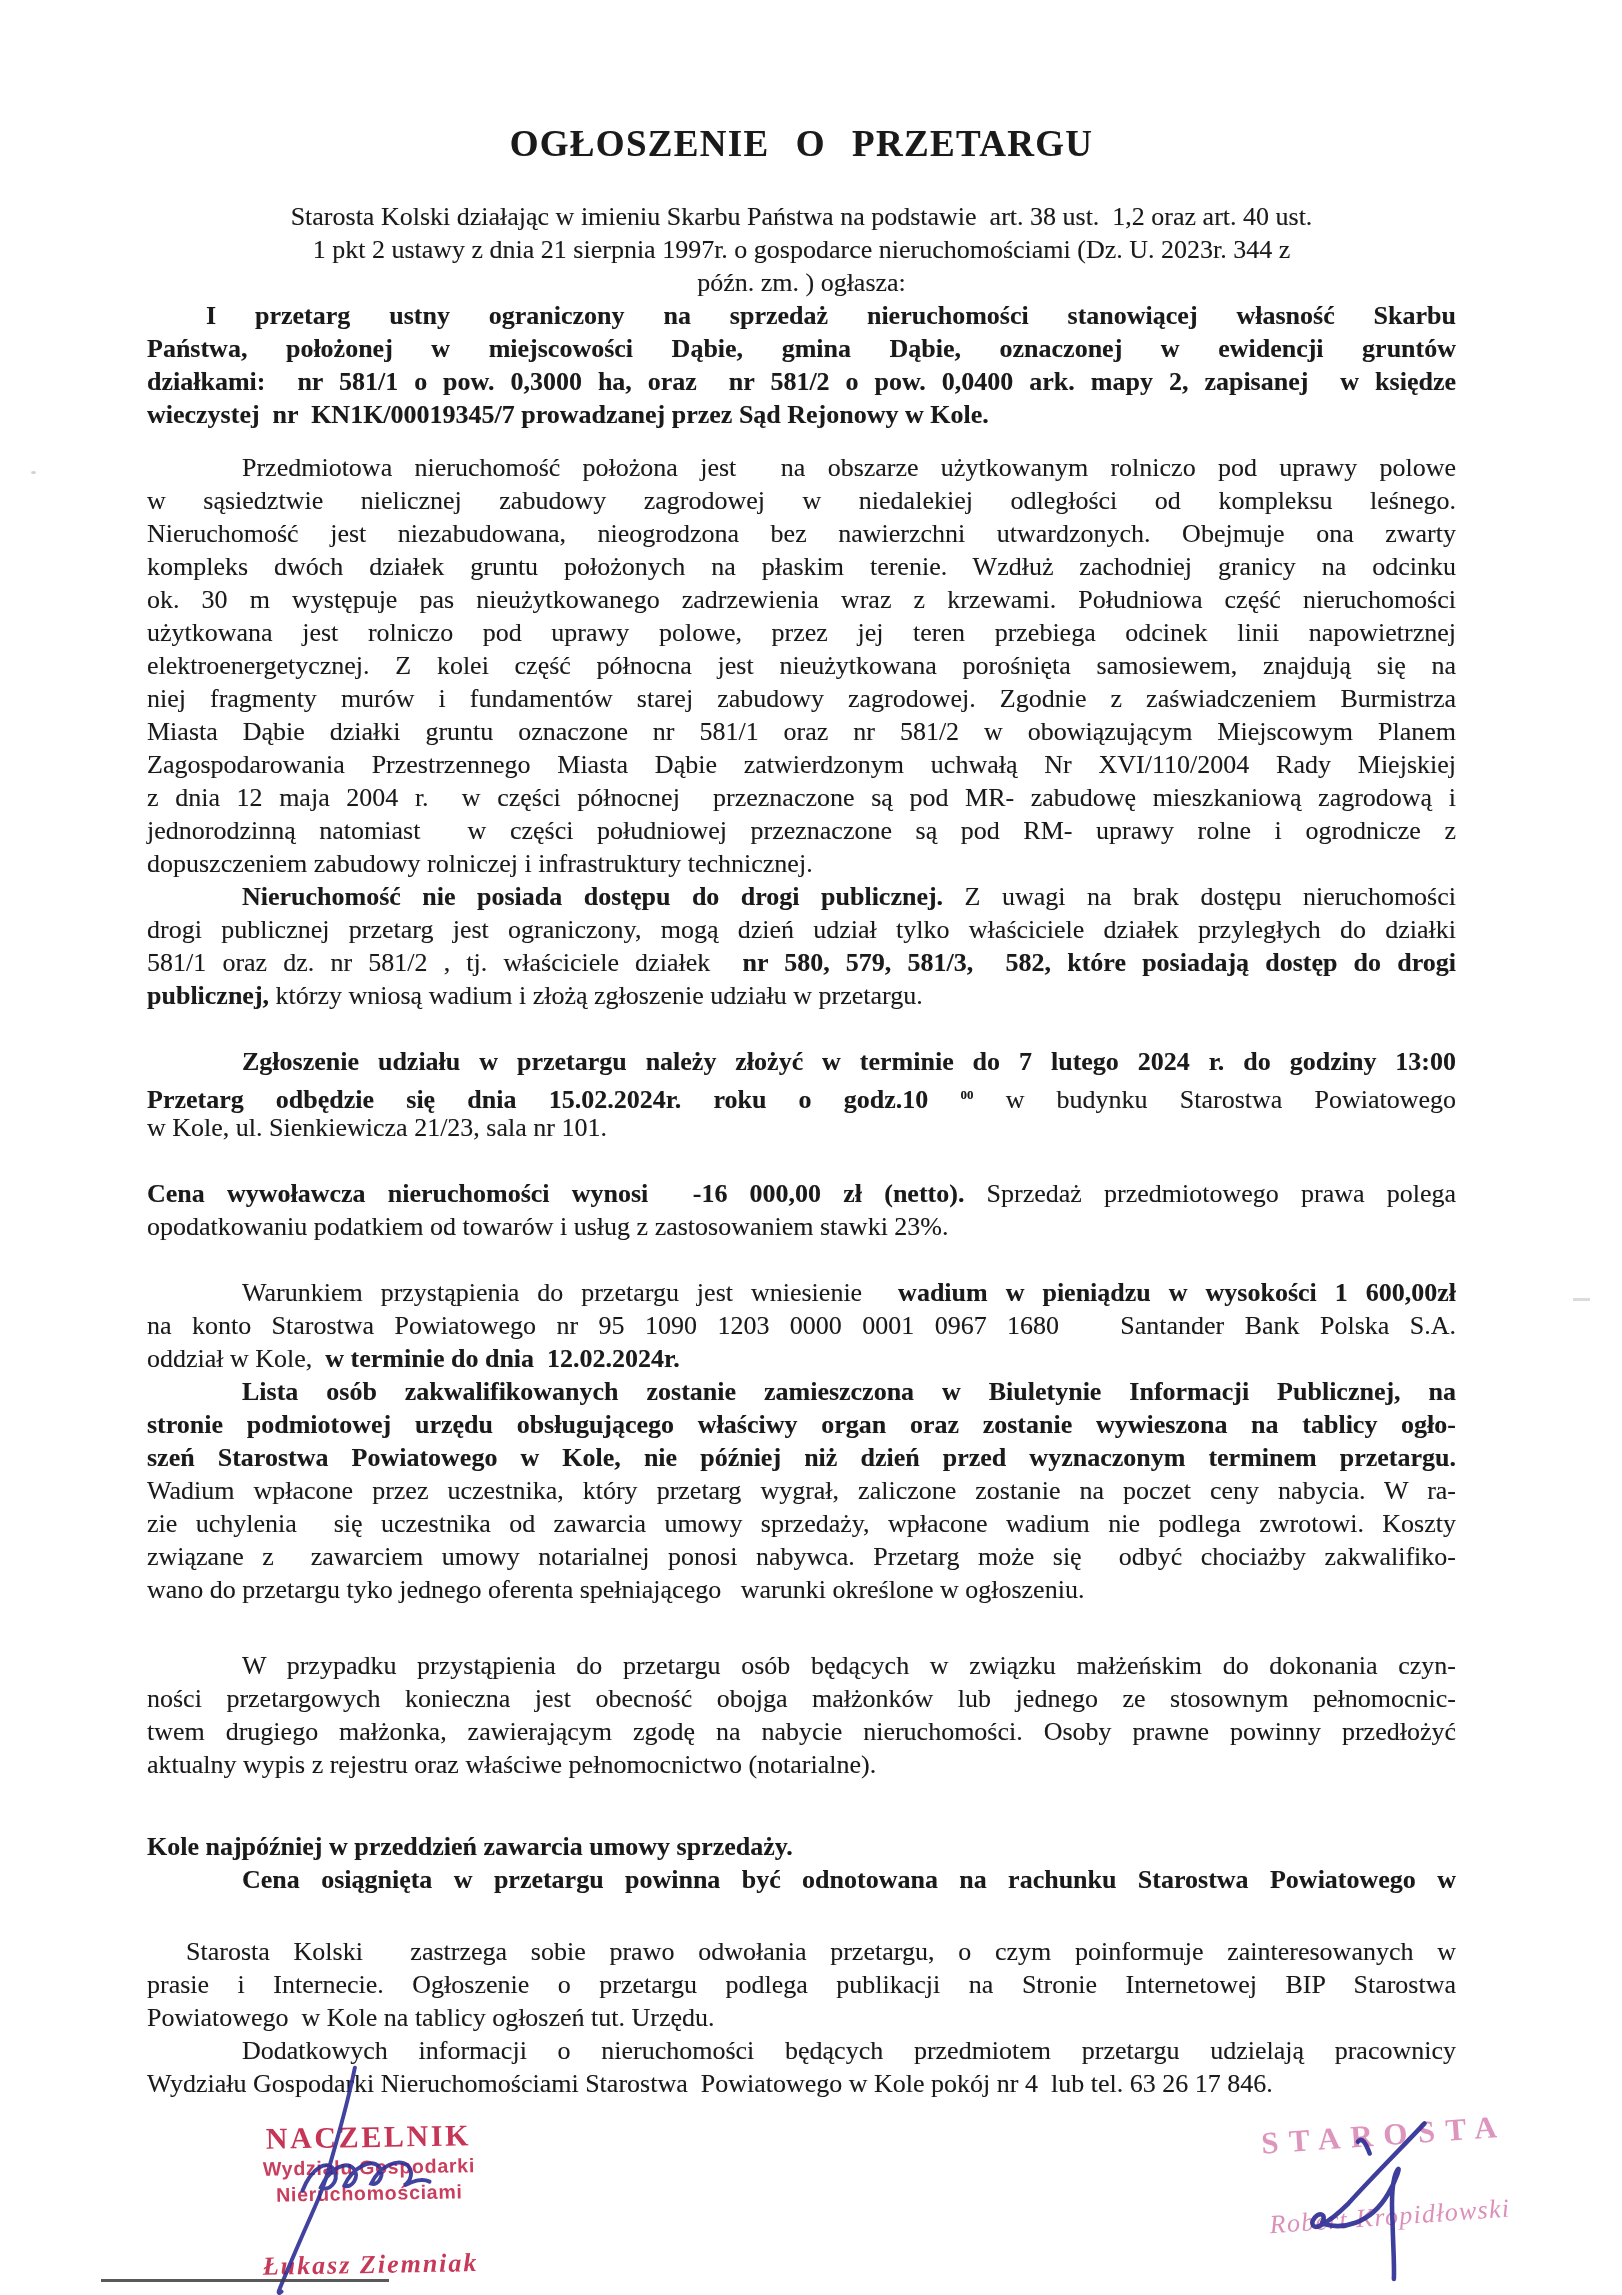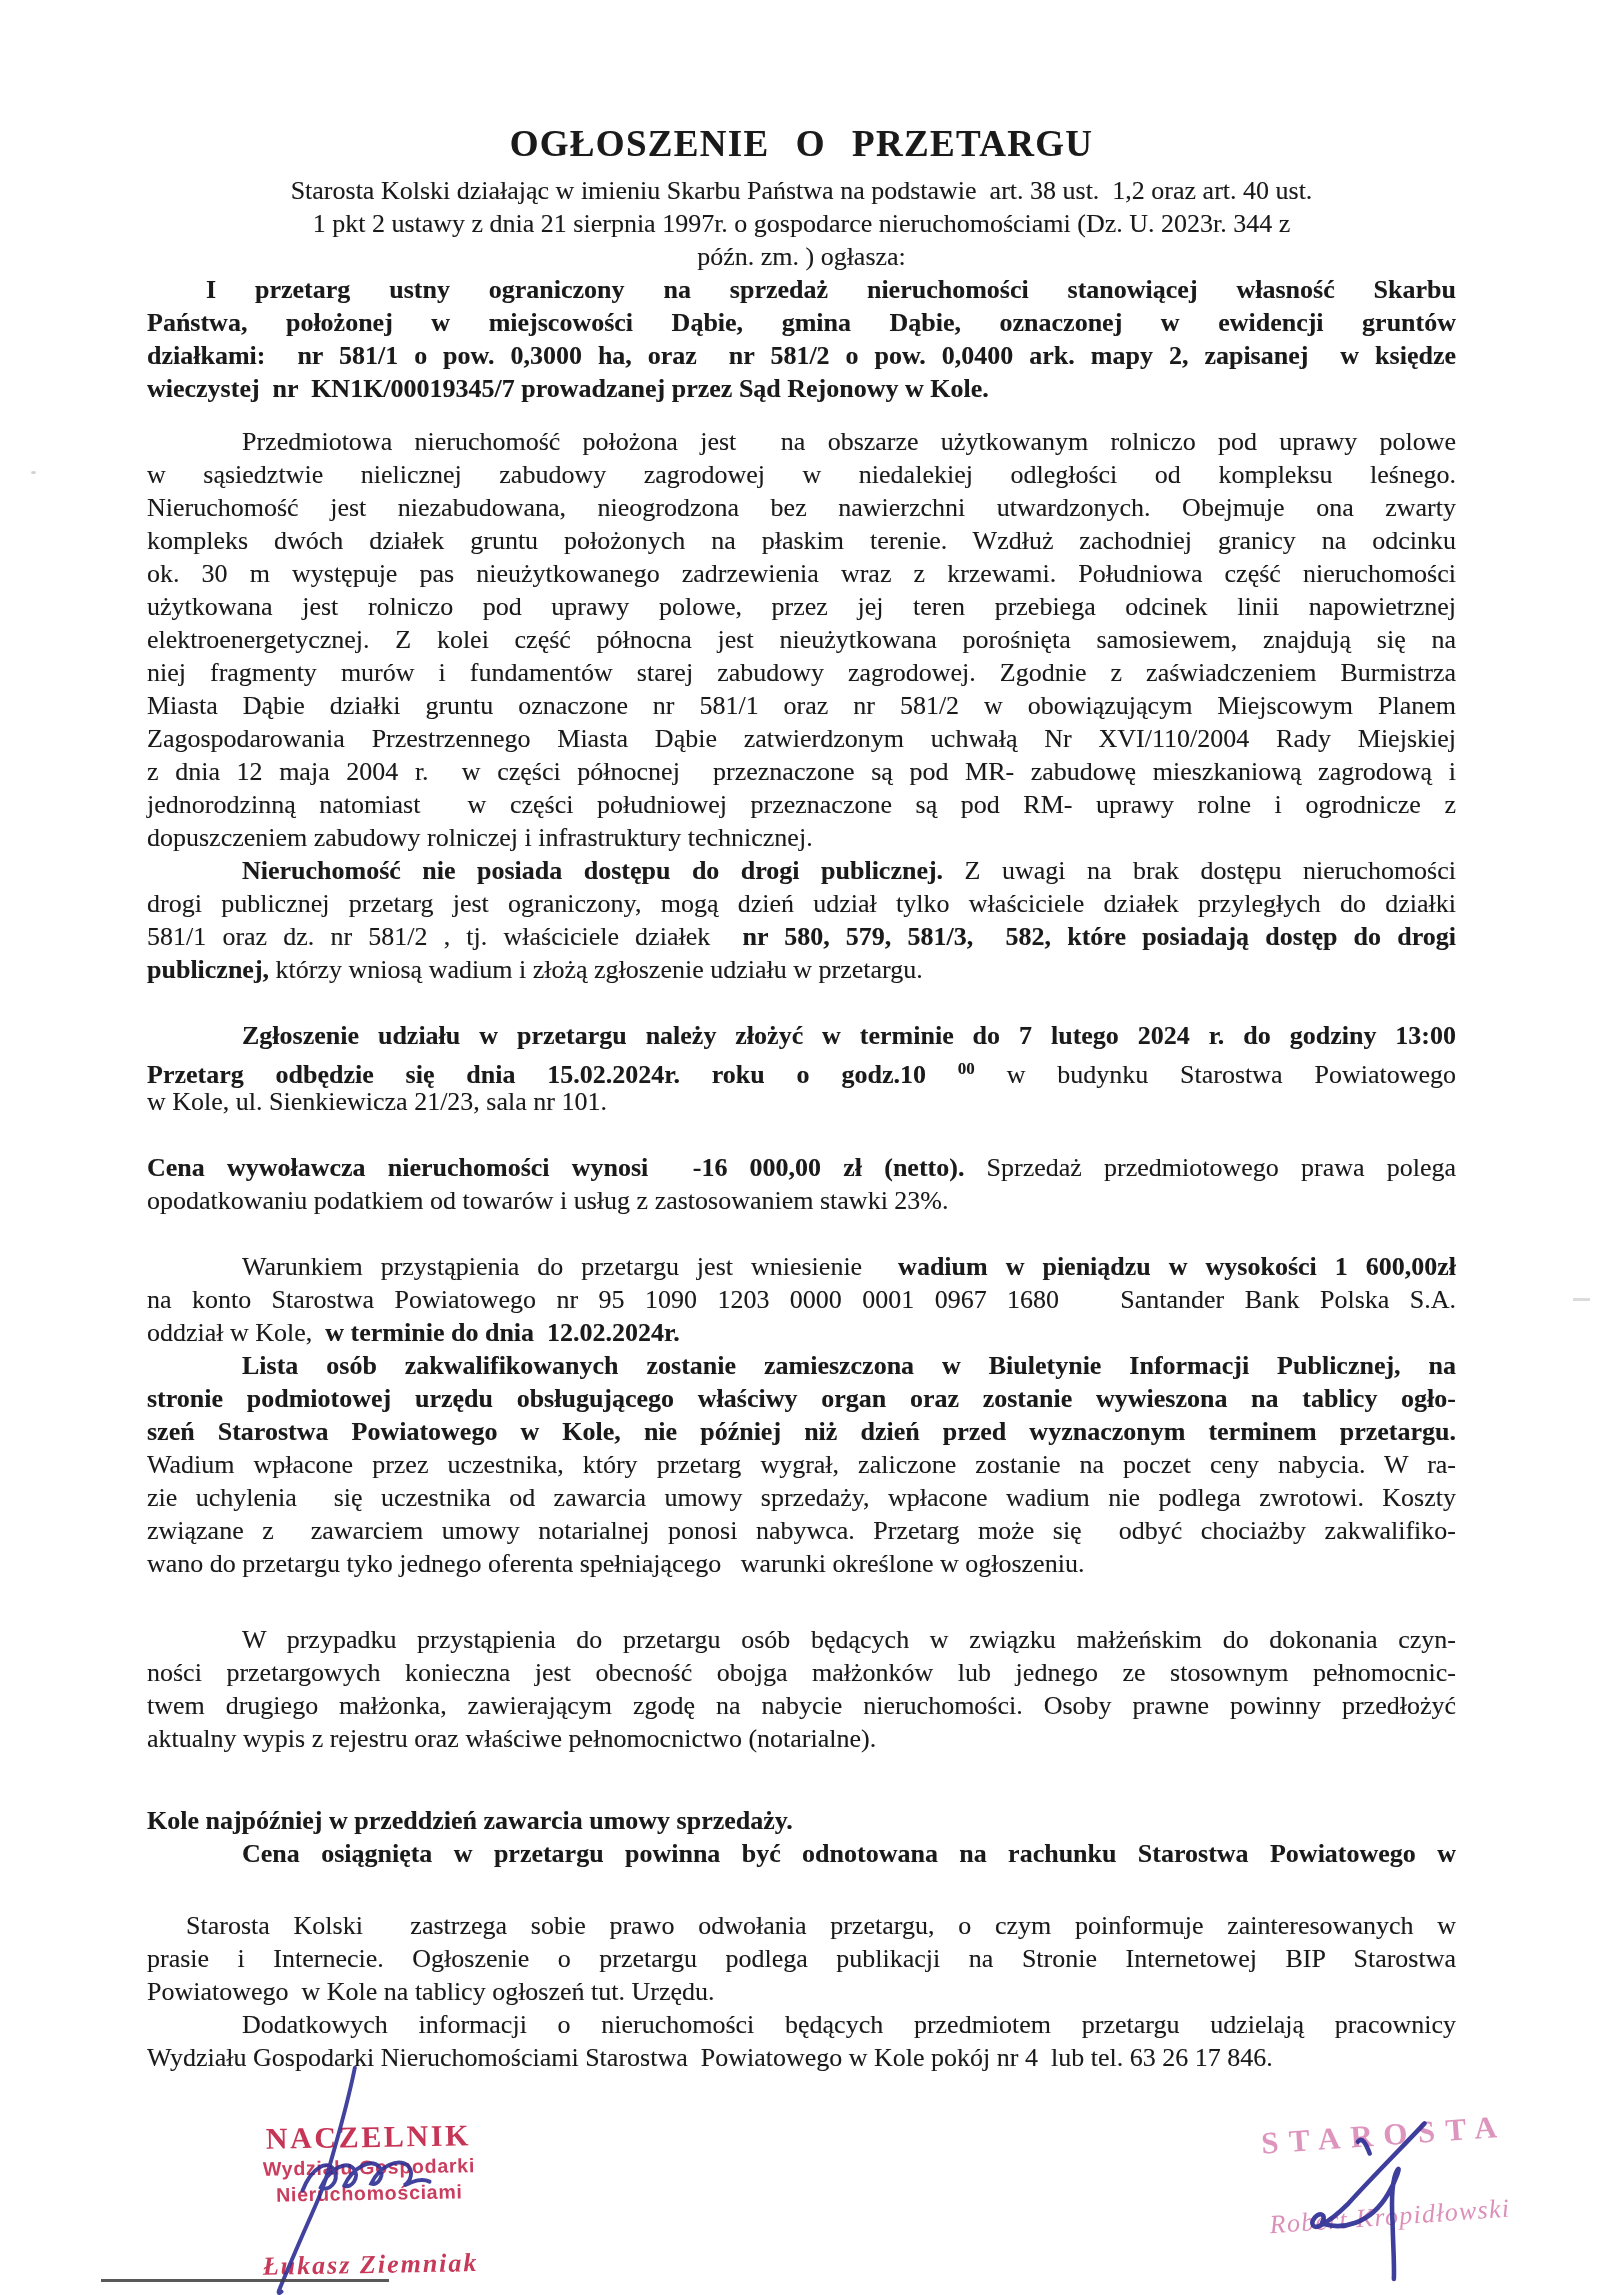--- a/index.html
+++ b/index.html
@@ -16,37 +16,37 @@
     width:1309px;
     padding:123px 167px 0 147px;
   }
   .title{
     text-align:center;
     font-weight:bold;
     font-size:37px;
     letter-spacing:1.3px;
     word-spacing:15.7px;
     line-height:42px;
-    margin-bottom:9px;
+    margin-bottom:35px;
     text-shadow:0 0 0.7px rgba(0,0,0,.35);
   }
   .para{margin:0;}
   .line{
     height:33px;
     line-height:33px;
     font-size:26px;
     text-align:justify;
     text-align-last:justify;
     white-space:pre-wrap;
     text-shadow:0 0 0.7px rgba(0,0,0,.3);
   }
   .line.last{text-align-last:auto;}
   .para.center .line{text-align:right;text-align-last:center;}
   .b{font-weight:bold;}
-  .sup{font-size:17px;vertical-align:9.2px;}
+  .sup{font-size:13px;vertical-align:9.2px;}
   
   .sig-left{
     position:absolute;left:196px;top:2120px;width:347px;
     text-align:center;
     transform:rotate(-1deg);
   }
   .sig-left .stamp1{
     color:var(--stamp-red,#c22448);
     font-weight:bold;font-size:30px;letter-spacing:2.6px;line-height:34px;
     font-family:"Liberation Serif",serif;

